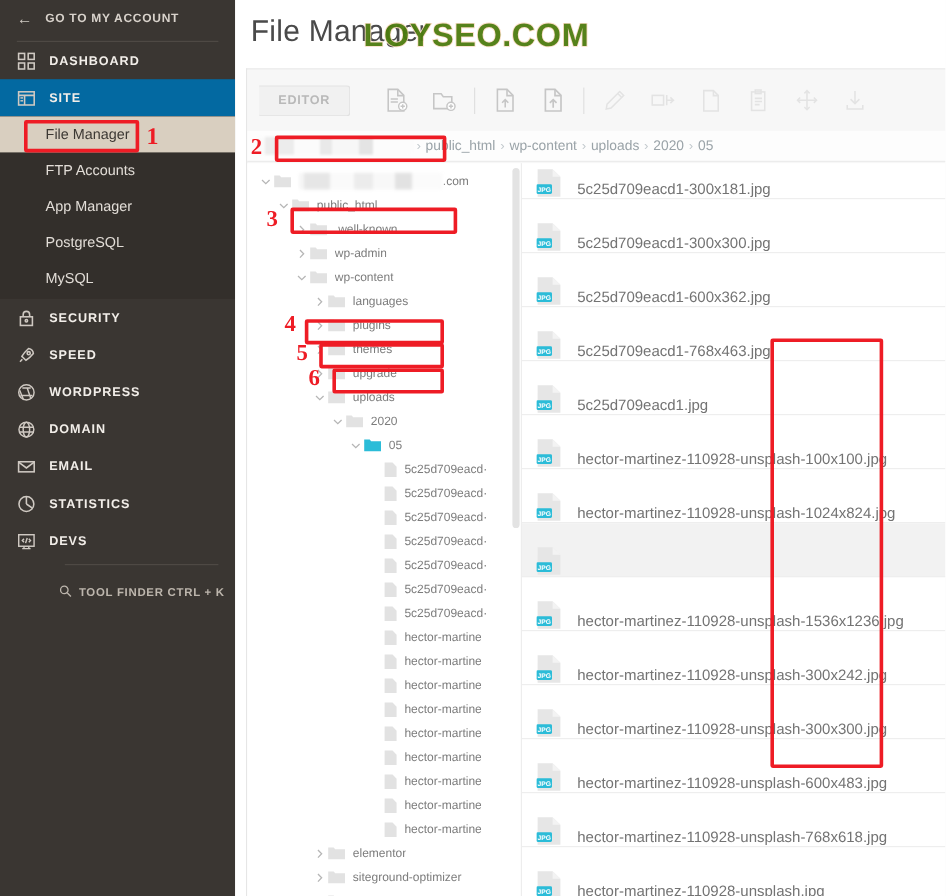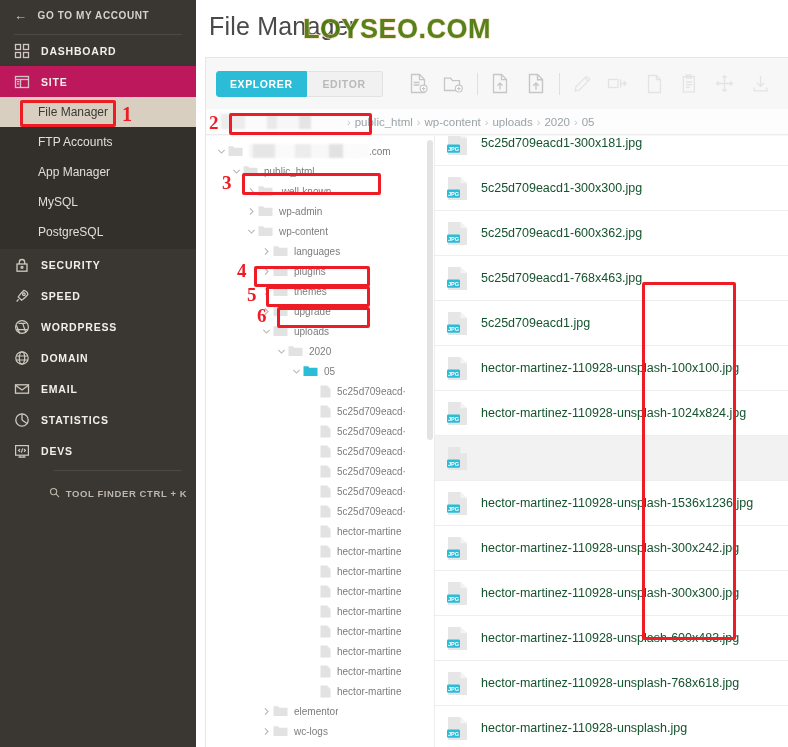--- a/index.html
+++ b/index.html
@@ -27,21 +27,21 @@
     color: #d8d2cb;
   }
   .acct-arrow { font-size: 13px; color: #cfc9c2; line-height: 1; }
   .sb-divider { height: 1px; background: #4e4944; margin: 4px 14px 0 14px; }
 
   .nav-main {
     height: 31px; display: flex; align-items: center; gap: 11px;
     padding-left: 14px; font-size: 10.5px; font-weight: bold;
     letter-spacing: .8px; color: #f2eee9; cursor: pointer;
   }
-  .nav-main.active { background: #be185d; }
+  .nav-main.active { background: #0369a1; }
   .nav-main .ico { width: 16px; height: 16px; display: block; flex: 0 0 16px; }
   .nav-main .ico svg { display: block; }
 
   .nav-sub {
     height: 30px; display: flex; align-items: center;
     padding-left: 38px; font-size: 12px; color: #e2ddd7;
     cursor: pointer;
   }
   .nav-sub.sel { background: #d9cfc0; color: #3c3833; }
   .subgroup { background: #332f2b; padding-bottom: 2px; }
@@ -151,24 +151,24 @@
   }
   #tree-sb {
     position: absolute; right: 1px; top: 4px; width: 6px; height: 300px;
     background: #e3e3e3; border-radius: 3px; cursor: pointer;
   }
 
   
   #list-pane { flex: 1 1 auto; background: #ffffff; position: relative; overflow: hidden; }
   #list-scroll { position: absolute; left: 0; right: 0; top: -15px; }
   .frow {
-    height: 45px; display: flex; align-items: center;
+    height: 45px; display: flex; align-items: flex-end;
     padding-left: 12px; gap: 13px;
     border-bottom: 1px solid #eeeeee; cursor: pointer;
-    font-size: 12.5px; color: #14532d;
+    font-size: 12.5px; color: #737373;
   }
   .frow.sel { background: #f2f2f2; }
   .fico { position: relative; width: 21px; height: 25px; flex: 0 0 21px; }
 
   
   .annot-box {
     position: absolute; border: 3px solid #ee1c25;
     border-radius: 2px; pointer-events: none;
   }
   .annot-num {
@@ -222,24 +222,24 @@
       <div class="nav-sub sel">
         <span>File Manager</span>
       </div>
       <div class="nav-sub">
         <span>FTP Accounts</span>
       </div>
       <div class="nav-sub">
         <span>App Manager</span>
       </div>
       <div class="nav-sub">
-        <span>MySQL</span>
+        <span>PostgreSQL</span>
       </div>
       <div class="nav-sub">
-        <span>PostgreSQL</span>
+        <span>MySQL</span>
       </div>
     </div>
 
     <div class="nav-main">
       <span class="ico">
         <svg width="16" height="16" viewBox="0 0 16 16">
             <g fill="none" stroke="#cfc9c2" stroke-width="1.3">
         <rect x="3" y="7" width="10" height="7.2"></rect>
               <path d="M5.3 7V5.2a2.7 2.7 0 0 1 5.4 0V7"></path>
         <circle cx="8" cy="10.3" r="1"></circle>
@@ -342,23 +342,20 @@
 
   <div id="main">
 
     <div id="page-title">File Manager</div>
     <div id="watermark">LOYSEO.COM</div>
 
     <div id="fm-panel">
 
       <div id="toolbar">
         <div class="tabs">
-          <div class="tab active">
-            <span>EXPLORER</span>
-          </div>
           <div class="tab">
             <span>EDITOR</span>
           </div>
         </div>
 
         <div class="tb-btn" title="New File">
           <svg width="19" height="21" viewBox="0 0 19 21">
               <g fill="none" stroke="#c6c6c6" stroke-width="1.3">
           <path d="M2.5 1.5h8l5 5v13h-13z"></path>
                 <path d="M10.5 1.7v5h5"></path>
@@ -728,20 +725,31 @@
               </div>
               <div class="tnode" style="padding-left: 53px;">
                 <span class="tw">
                   <svg width="9" height="9" viewBox="0 0 10 10">
                     <path d="M3.3 1.5L6.7 5l-3.4 3.5" fill="none" stroke="#b6b6b6" stroke-width="1.2"></path>
                   </svg>
                 </span>
                 <span class="tfolder"><svg width="15" height="12" viewBox="0 0 15 12">
                     <path d="M0.5 1.2h4.6l1.2 1.6h8.2v8.2H0.5z" fill="#e2e2e2"></path>
                   </svg></span>
+                <span class="tlabel">siteground-optimizer</span>
+              </div>
+              <div class="tnode" style="padding-left: 53px;">
+                <span class="tw">
+                  <svg width="9" height="9" viewBox="0 0 10 10">
+                    <path d="M3.3 1.5L6.7 5l-3.4 3.5" fill="none" stroke="#b6b6b6" stroke-width="1.2"></path>
+                  </svg>
+                </span>
+                <span class="tfolder"><svg width="15" height="12" viewBox="0 0 15 12">
+                    <path d="M0.5 1.2h4.6l1.2 1.6h8.2v8.2H0.5z" fill="#e2e2e2"></path>
+                  </svg></span>
                 <span class="tlabel">wc-logs</span>
               </div>
             </div>
           <div id="tree-sb"></div>
         </div>
         <div id="list-pane">
           <div id="list-scroll">
               <div class="frow">
                 <span class="fico"><svg width="21" height="25" viewBox="0 0 21 25">
                     <path d="M1 1h12.5L20 7.3V24H1z" fill="#e6e6e6"></path>

